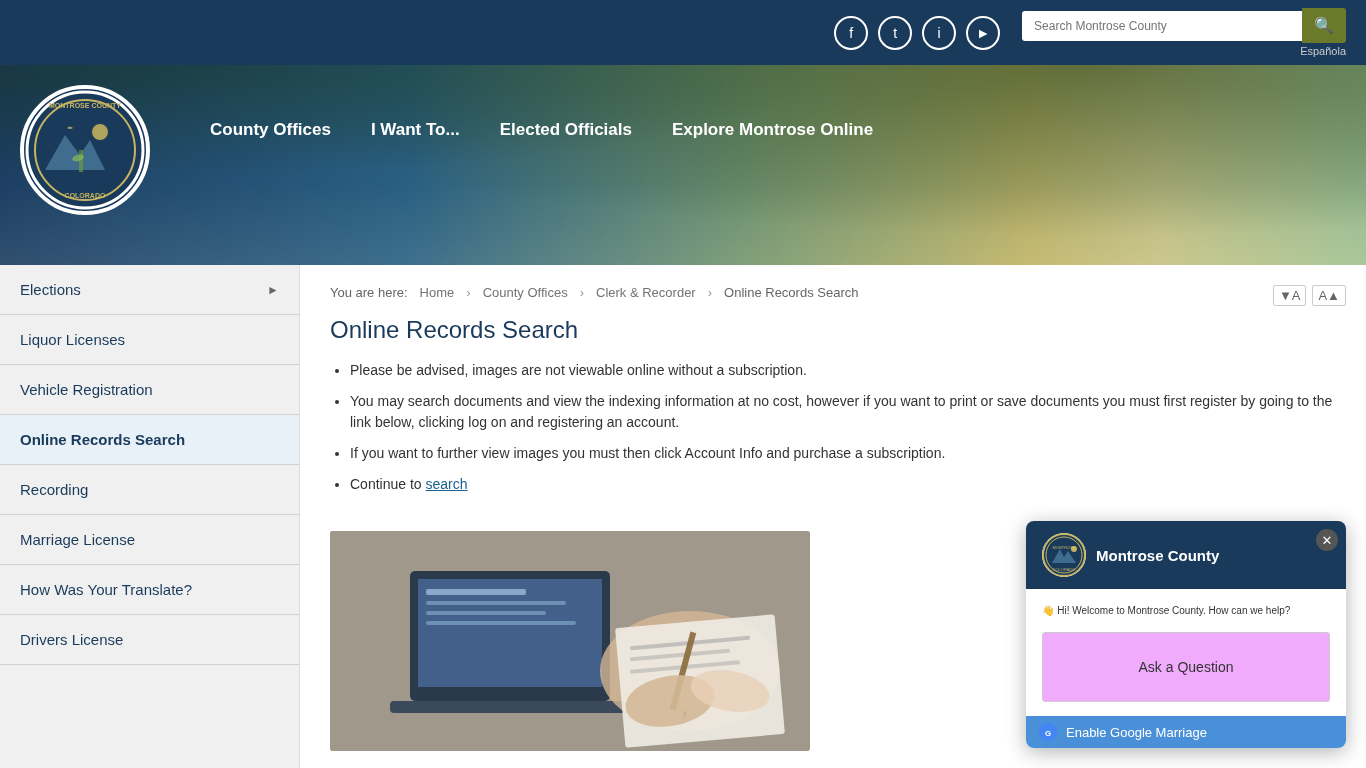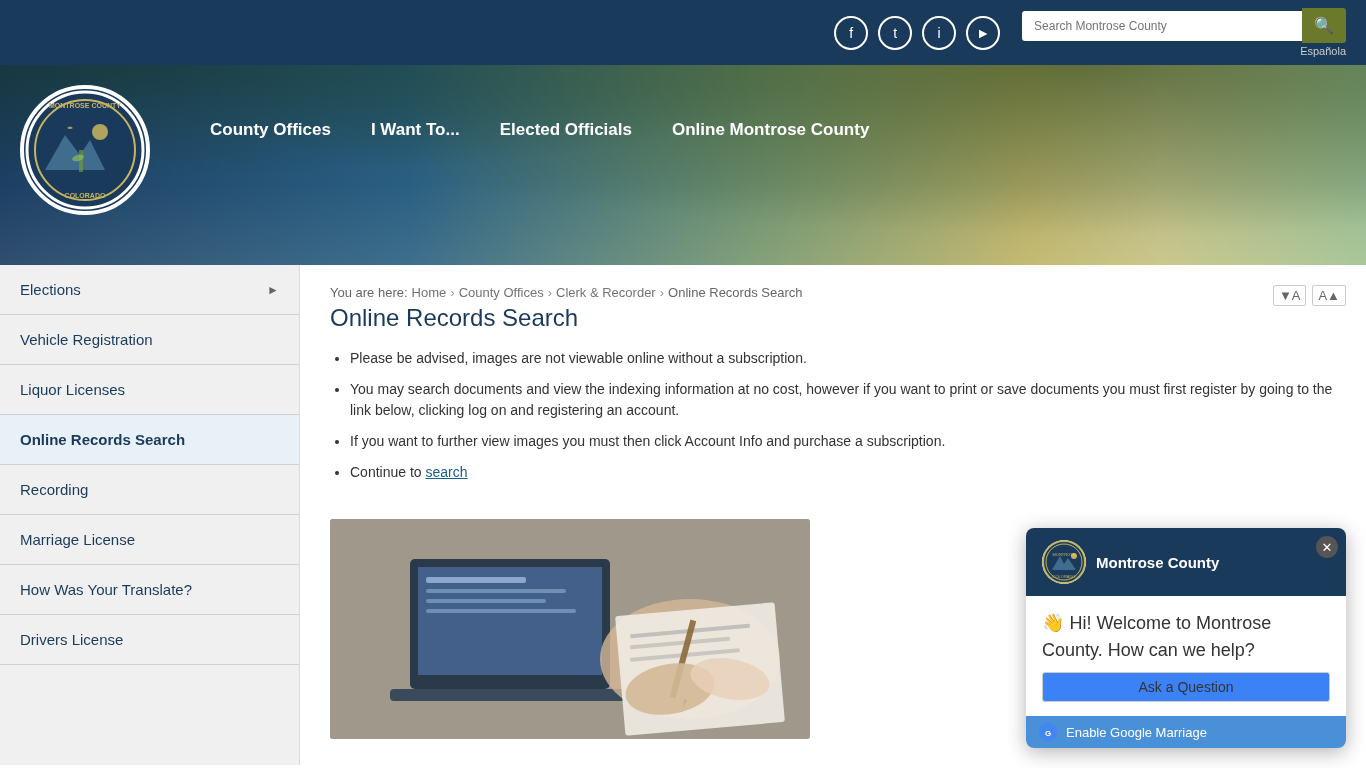--- a/index.html
+++ b/index.html
@@ -87,21 +87,21 @@
       text-decoration: none;
     }
     .sidebar-item.active { background: #e8f0f8; font-weight: bold; }
     .sidebar-arrow { color: #666; font-size: 12px; }
 
     
     .main-content {
       flex: 1; padding: 20px 30px; background: #fff;
       position: relative;
     }
-    .breadcrumb { font-size: 13px; color: #666; margin-bottom: 4px; display: flex; align-items: center; gap: 4px; }
+    .breadcrumb { font-size: 13px; color: #666; margin-bottom: 16px; display: flex; align-items: center; gap: 12px; }
     .breadcrumb a { color: #737373; text-decoration: none; }
     .breadcrumb-sep { color: #999; }
     .font-size-controls { position: absolute; top: 20px; right: 20px; display: flex; align-items: center; gap: 6px; }
     .font-ctrl {
       cursor: pointer; color: #666; font-size: 13px; border: 1px solid #ccc;
       padding: 2px 5px; border-radius: 2px; background: #fff;
     }
 
     .page-title { font-size: 24px; color: #1a3a5c; margin-bottom: 16px; font-weight: normal; }
 
@@ -139,25 +139,25 @@
       overflow: hidden; flex-shrink: 0;
     }
     .chat-title { color: #fff; font-weight: bold; font-size: 15px; }
     .chat-close {
       position: absolute; top: 8px; right: 8px;
       width: 22px; height: 22px; border-radius: 50%;
       background: #555; color: #fff; border: none; cursor: pointer;
       font-size: 13px; display: flex; align-items: center; justify-content: center;
     }
     .chat-body { padding: 14px 16px; background: #fff; }
-    .chat-message { font-size: 18px; line-height: 1.5; }
+    .chat-message { font-size: 10px; line-height: 1.5; margin-bottom: 14px; }
     .chat-ask-btn {
-      width: 100%; padding: 6px; border: 1px solid #ccc;
-      background: #3b82f6; cursor: pointer; font-size: 14px; color: #333;
-      border-radius: 3px; text-align: center; margin-top: 8px;
+      width: 100%; padding: 26px; border: 1px solid #ccc;
+      background: #f0abfc; cursor: pointer; font-size: 14px; color: #333;
+      border-radius: 3px; text-align: center;
     }
 
     
     .google-translate-bar {
       background: #4a90d9; color: #fff; padding: 6px 12px;
       display: flex; align-items: center; gap: 8px; font-size: 13px; cursor: pointer;
     }
   </style>
 </head>
 <body>
@@ -206,36 +206,36 @@
 
         <path d="M42 38 Q45 35 48 38 Q45 40 42 38Z" fill="#c8b460" opacity="0.8"></path>
       </svg>
     </div>
   </div>
 
   <nav class="nav-links">
     <a class="nav-link" href="#">County Offices</a>
     <a class="nav-link" href="#">I Want To...</a>
     <a class="nav-link" href="#">Elected Officials</a>
-    <a class="nav-link" href="#">Online Montrose County</a>
+    <a class="nav-link" href="#">Explore Montrose Online</a>
   </nav>
 </div>
 
 <div class="content-wrapper">
 
   <aside class="sidebar">
     <a class="sidebar-item" href="#">
       <span>Elections</span>
       <span class="sidebar-arrow">►</span>
     </a>
     <a class="sidebar-item" href="#">
+      <span>Liquor Licenses</span>
+    </a>
+    <a class="sidebar-item" href="#">
       <span>Vehicle Registration</span>
-    </a>
-    <a class="sidebar-item" href="#">
-      <span>Liquor Licenses</span>
     </a>
     <a class="sidebar-item active" href="#">
       <span>Online Records Search</span>
     </a>
     <a class="sidebar-item" href="#">
       <span>Recording</span>
     </a>
     <a class="sidebar-item" href="#">
       <span>Marriage License</span>
     </a>

